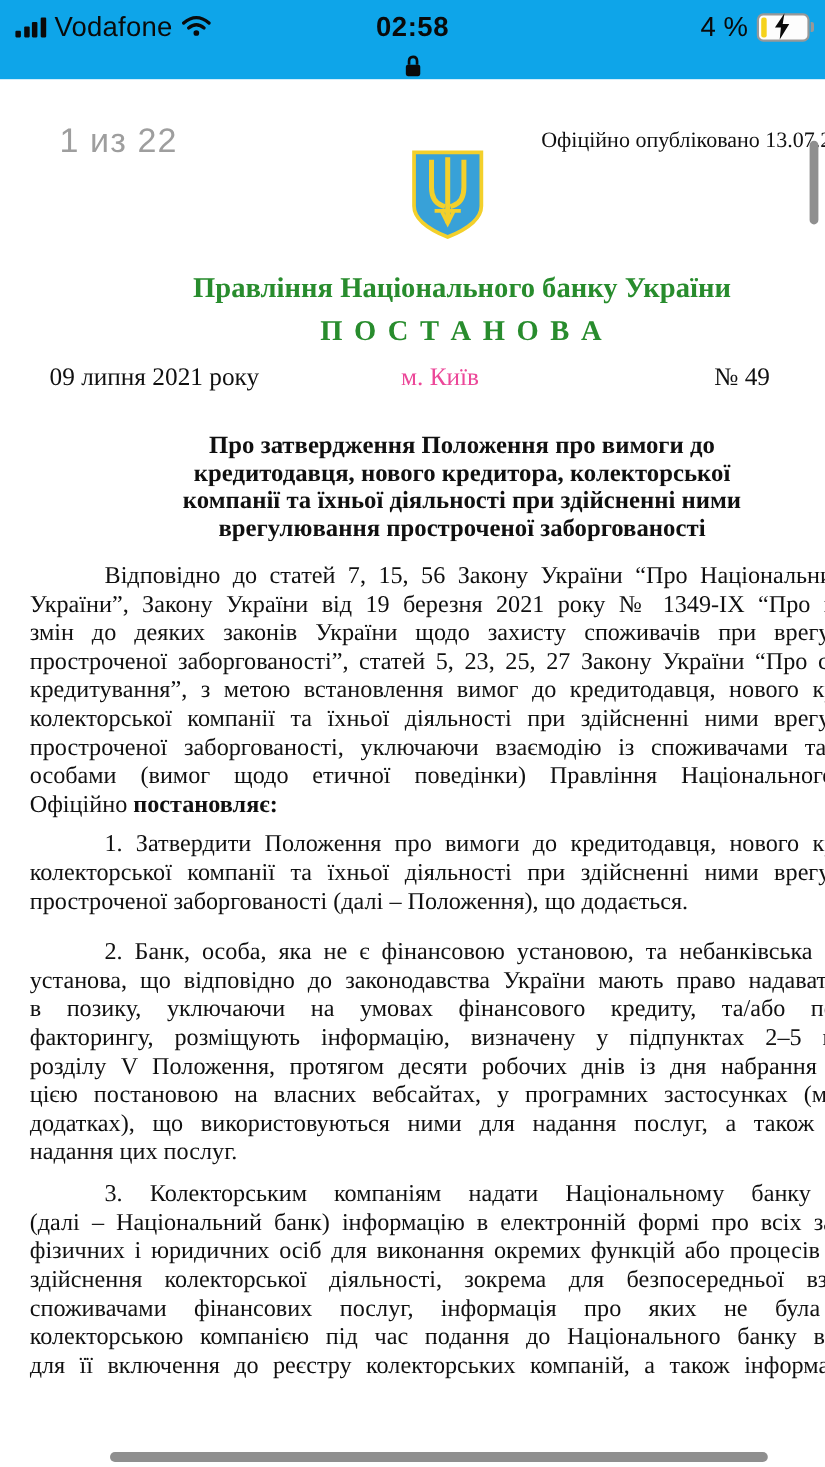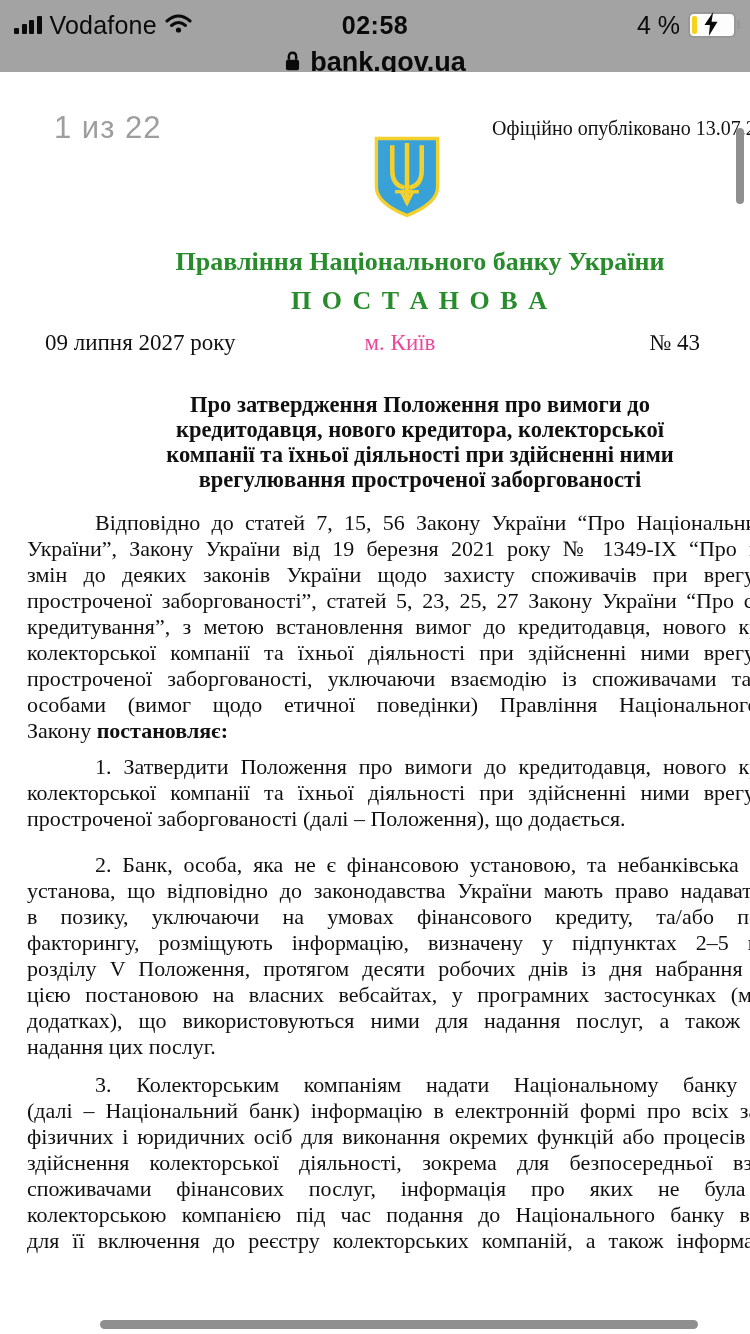--- a/index.html
+++ b/index.html
@@ -2,21 +2,21 @@
 <html><head>
 <meta charset="utf-8">
 <style>
   html,body{margin:0;padding:0;}
   body{
     width:750px;height:1334px;overflow:hidden;background:#ffffff;
     font-family:"Liberation Serif", serif;position:relative;
   }
   
   .chrome{
-    position:absolute;top:0;left:0;width:750px;background:#a3a3a3;
+    position:absolute;top:0;left:0;width:750px;background:#0ea5e9;
     font-family:"Liberation Sans", sans-serif;color:#0a0a0a;
     border-bottom:1px solid #a9a9a9;
   }
   .status-bar{height:42px;display:flex;align-items:center;padding:4px 14px 0 14px;position:relative;}
   .status-left{display:flex;align-items:center;gap:8px;}
   .carrier{font-size:25px;letter-spacing:.2px;}
   .status-center{position:absolute;left:0;right:0;text-align:center;font-size:25px;font-weight:700;letter-spacing:.5px;}
   .status-right{margin-left:auto;display:flex;align-items:center;gap:8px;}
   .bat-label{font-size:25px;}
   .sig{display:flex;align-items:flex-end;gap:2.5px;height:18px;}
@@ -93,21 +93,20 @@
       </span>
     </div>
   </div>
   <div class="url-bar">
     <span>
       <svg width="17" height="22" viewBox="0 0 14 18">
         <path d="M4 8 V5.5 Q4 2.2 7 2.2 Q10 2.2 10 5.5 V8" fill="none" stroke="#0a0a0a" stroke-width="2"></path>
         <rect x="1.6" y="8" width="10.8" height="8.6" rx="1.6" fill="#0a0a0a"></rect>
       </svg>
     </span>
-    <span class="domain">bank.gov.ua</span>
   </div>
 </div>
 <div class="chrome-band"></div>
 
 <div class="doc">
 
   <div class="page-indicator" id="page-indicator" style="color: rgb(158, 158, 158);">1 из 22</div>
 
   <div class="published-note">Офіційно опубліковано 13.07.2</div>
 
@@ -122,42 +121,42 @@
         <path d="M26 52 L30 60 L34 52" stroke-width="3"></path>
       </g>
     </svg>
   </div>
 
   <div class="content">
     <h1 class="org-title" id="org-title" style="color: rgb(40, 140, 45);">Правління Національного банку України</h1>
     <h2 class="doc-type" id="doc-type" style="color: rgb(40, 140, 45);">П О С Т А Н О В А</h2>
 
     <div class="date-row">
-      <span class="d-date">09 липня 2027 року</span>
+      <span class="d-date">09 липня 2021 року</span>
       <span class="d-city" id="doc-city" style="color: #ec4899;">м. Київ</span>
-      <span class="d-num">№ 43</span>
+      <span class="d-num">№ 49</span>
     </div>
 
     <div class="title-block">
         <div class="tl title">Про затвердження Положення про вимоги до</div>
         <div class="tl title">кредитодавця, нового кредитора, колекторської</div>
         <div class="tl title">компанії та їхньої діяльності при здійсненні ними</div>
         <div class="tl title">врегулювання простроченої заборгованості</div>
       </div>
 
     <div class="p-intro">
         <div class="tl first">Відповідно до статей 7, 15, 56 Закону України “Про Національний бан</div>
         <div class="tl">України”, Закону України від 19 березня 2021 року № 1349-IX “Про внесен</div>
         <div class="tl">змін до деяких законів України щодо захисту споживачів при врегулюван</div>
         <div class="tl">простроченої заборгованості”, статей 5, 23, 25, 27 Закону України “Про спожив</div>
         <div class="tl">кредитування”, з метою встановлення вимог до кредитодавця, нового кредито</div>
         <div class="tl">колекторської компанії та їхньої діяльності при здійсненні ними врегулюван</div>
         <div class="tl">простроченої заборгованості, уключаючи взаємодію із споживачами та інши</div>
         <div class="tl">особами (вимог щодо етичної поведінки) Правління Національного бан</div>
-        <div class="tl last"><span>Закону </span><b>постановляє:</b></div>
+        <div class="tl last"><span>Офіційно </span><b>постановляє:</b></div>
       </div>
     <div class="p-1">
         <div class="tl first">1.   Затвердити Положення про вимоги до кредитодавця, нового кредито</div>
         <div class="tl">колекторської компанії та їхньої діяльності при здійсненні ними врегулюван</div>
         <div class="tl last">простроченої заборгованості (далі – Положення), що додається.</div>
       </div>
     <div class="p-2">
         <div class="tl first">2.   Банк, особа, яка не є фінансовою установою, та небанківська фінанс</div>
         <div class="tl">установа, що відповідно до законодавства України мають право надавати кош</div>
         <div class="tl">в позику, уключаючи на умовах фінансового кредиту, та/або послуги</div>

